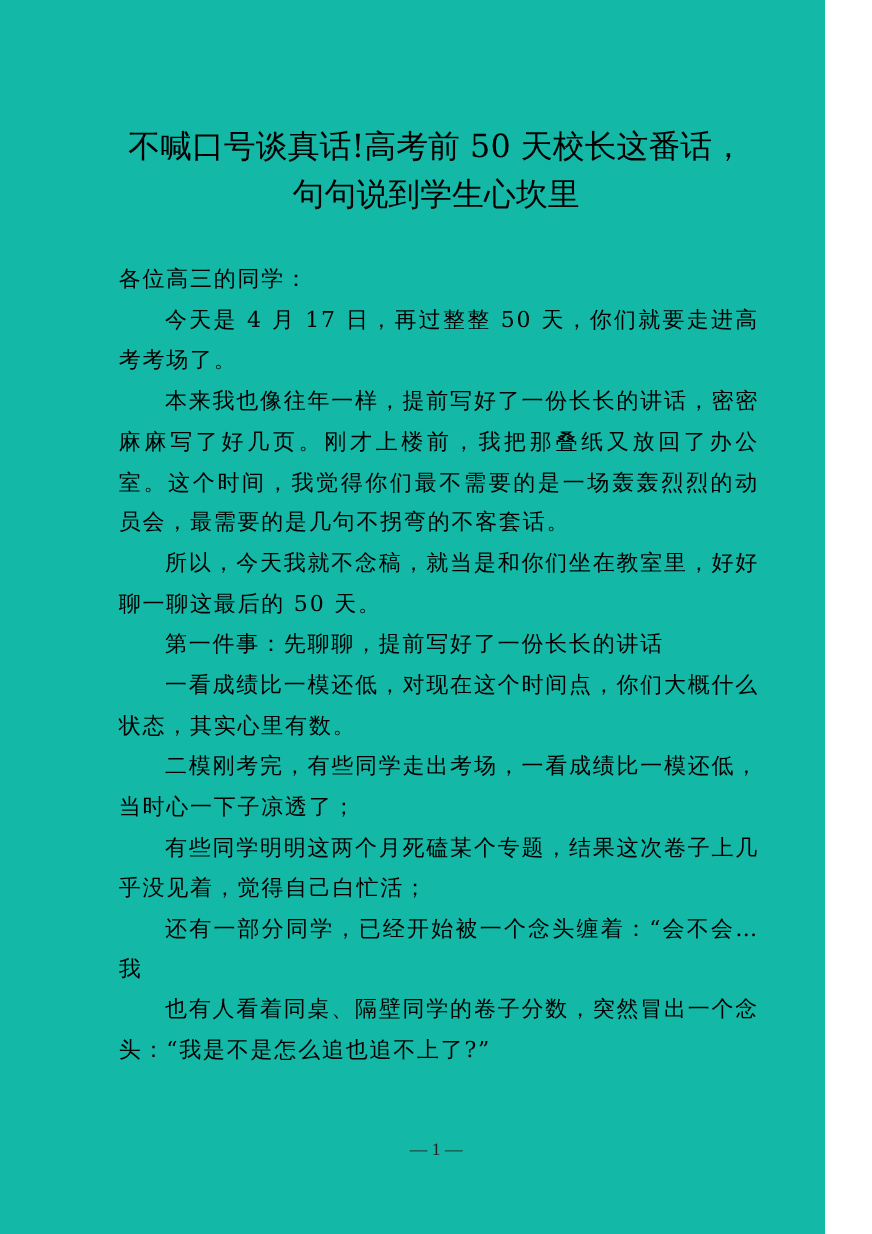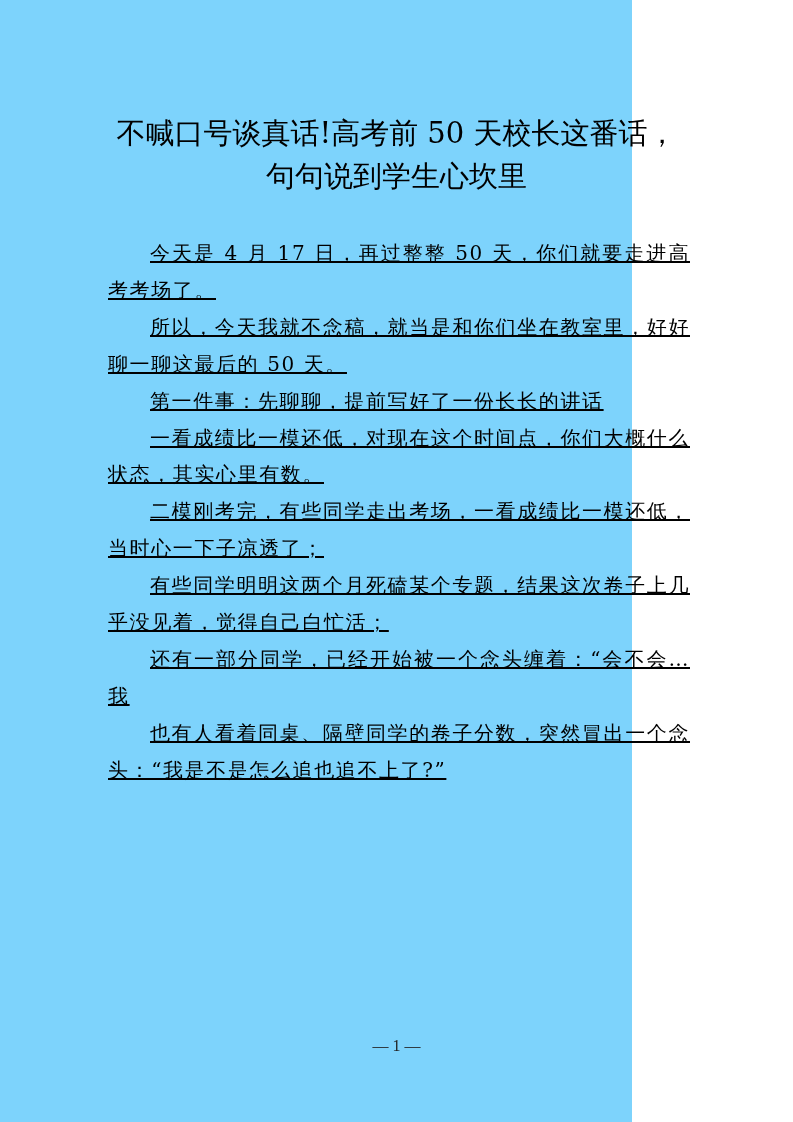--- a/index.html
+++ b/index.html
@@ -10,23 +10,23 @@
     body {
       width: 793px;
       height: 1122px;
       position: relative;
       overflow: hidden;
       color: #000000;
     }
     .page {
       position: absolute;
       left: 0; top: 0;
-      width: 632px;
+      width: 750px;
       height: 1122px;
-      background: #7dd3fc;
+      background: #14b8a6;
     }
     .title {
       position: absolute;
       left: 60px;
       width: 673px;
       top: 112px;
       text-align: center;
       font-family: "DejaVu Serif", "Liberation Serif", serif;
       font-size: 29px;
       line-height: 43px;
@@ -45,21 +45,20 @@
       line-height: 36.9px;
       letter-spacing: 1.6px;
       text-align: justify;
     }
     .body-text p {
       margin: 0;
       text-indent: 0;
     }
     .body-text p.indent {
       text-indent: 42px;
-      text-decoration: underline;
     }
     .page-number {
       position: absolute;
       left: 0;
       width: 793px;
       top: 1036px;
       text-align: center;
       font-family: "Liberation Serif", serif;
       font-size: 16px;
       line-height: 20px;
@@ -70,21 +69,23 @@
 <body>
 
 <div class="page">
 
   <h1 class="title">
     <span class="line">不喊口号谈真话!高考前 50 天校长这番话，</span>
     <span class="line">句句说到学生心坎里</span>
   </h1>
 
   <div class="body-text">
+    <p>各位高三的同学：</p>
     <p class="indent">今天是 4 月 17 日，再过整整 50 天，你们就要走进高考考场了。</p>
+    <p class="indent">本来我也像往年一样，提前写好了一份长长的讲话，密密麻麻写了好几页。刚才上楼前，我把那叠纸又放回了办公室。这个时间，我觉得你们最不需要的是一场轰轰烈烈的动员会，最需要的是几句不拐弯的不客套话。</p>
     <p class="indent">所以，今天我就不念稿，就当是和你们坐在教室里，好好聊一聊这最后的 50 天。</p>
     <p class="indent">第一件事：先聊聊，提前写好了一份长长的讲话</p>
     <p class="indent">一看成绩比一模还低，对现在这个时间点，你们大概什么状态，其实心里有数。</p>
     <p class="indent">二模刚考完，有些同学走出考场，一看成绩比一模还低，当时心一下子凉透了；</p>
     <p class="indent">有些同学明明这两个月死磕某个专题，结果这次卷子上几乎没见着，觉得自己白忙活；</p>
     <p class="indent">还有一部分同学，已经开始被一个念头缠着：“会不会…我</p>
     <p class="indent">也有人看着同桌、隔壁同学的卷子分数，突然冒出一个念头：“我是不是怎么追也追不上了?”</p>
   </div>
 
   <div class="page-number">— 1 —</div>

